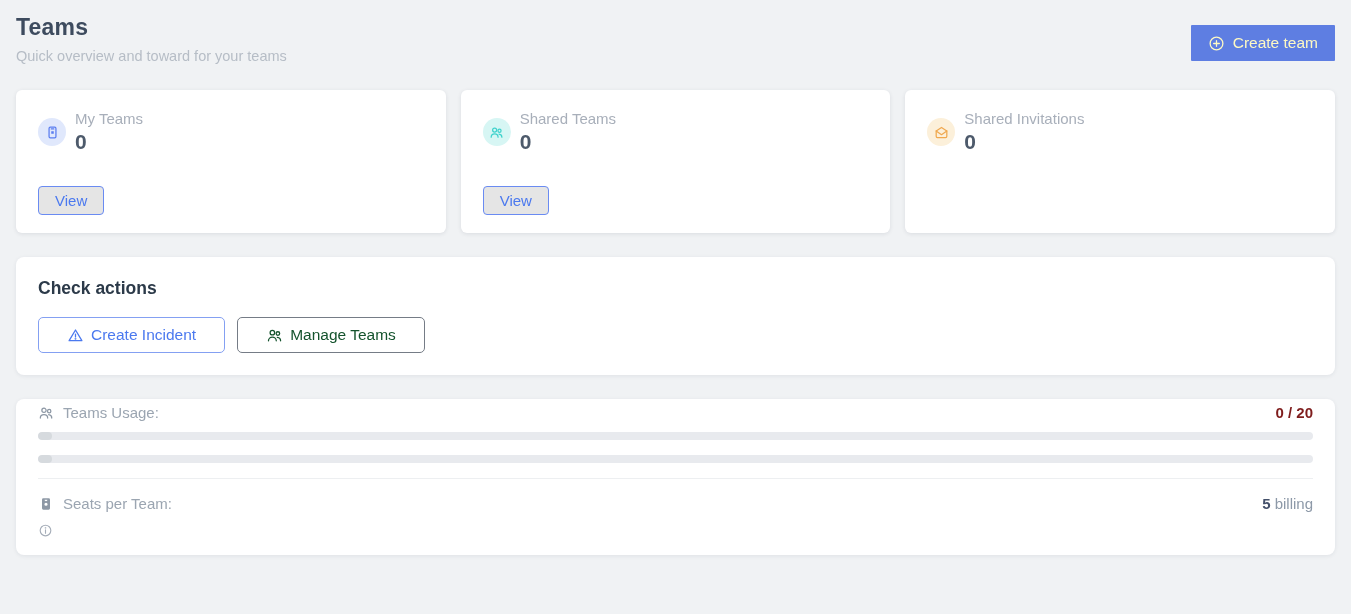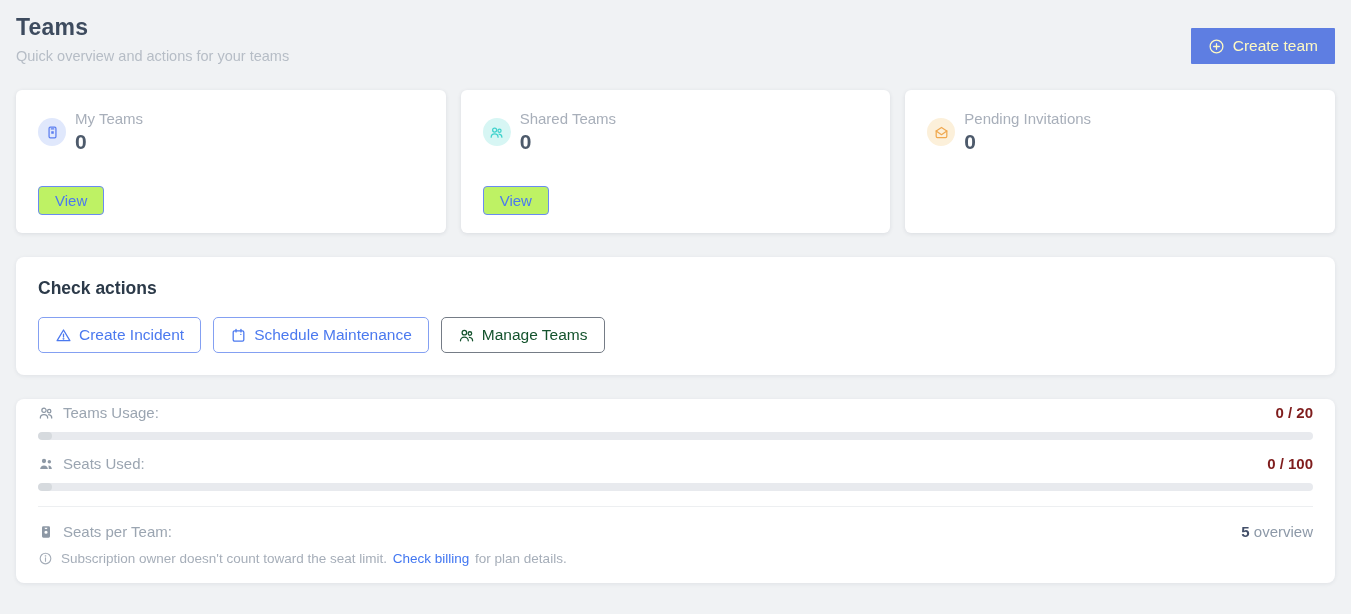--- a/index.html
+++ b/index.html
@@ -5,21 +5,21 @@
   * { margin: 0; padding: 0; box-sizing: border-box; }
   html, body { width: 1351px; height: 614px; overflow: hidden; }
   body {
     background: #f0f2f4;
     font-family: "Liberation Sans", "DejaVu Sans", sans-serif;
     color: #3d4b5e;
   }
   .container { padding: 14px 16px 0 16px; }
 
   
-  .header { display: flex; justify-content: space-between; align-items: flex-end; margin-bottom: 26px; }
+  .header { display: flex; justify-content: space-between; align-items: center; margin-bottom: 26px; }
   .page-title { font-size: 23px; font-weight: 700; color: #3d4b5e; letter-spacing: 0.2px; }
   .page-subtitle { font-size: 14.5px; color: #b6bdc6; margin-top: 7px; }
   .btn-primary {
     display: inline-flex; align-items: center; gap: 8px;
     background: #5e7ee2; color: #fef9c3; border: none; border-radius: 1px;
     height: 36px; padding: 0 17px; font-size: 15.5px; margin-top: 8px;
     font-family: inherit; cursor: pointer;
   }
   .btn-primary svg { width: 17px; height: 17px; }
 
@@ -38,36 +38,36 @@
   }
   .icon-circle svg { width: 15px; height: 15px; }
   .ic-blue  { background: #e0e8fc; color: #5a7df0; }
   .ic-teal  { background: #d7f6f4; color: #3fd2cc; }
   .ic-amber { background: #fcf0da; color: #f0a84f; }
   .card-meta { display: flex; flex-direction: column; }
   .card-label { font-size: 15px; color: #a8afba; margin-bottom: 3px; }
   .card-count { font-size: 21px; font-weight: 700; color: #4d5a6b; }
   .card-action { margin-top: auto; }
   .btn-outline-blue {
-    background: #bef264; border: 1px solid #6a8bf2; color: #4b79ef;
+    background: #e5e5e5; border: 1px solid #6a8bf2; color: #4b79ef;
     border-radius: 4px; padding: 5px 16px; font-size: 15px;
     font-family: inherit; cursor: pointer;
   }
 
   
   .panel {
     background: #ffffff; border-radius: 8px;
     box-shadow: 0 1px 4px rgba(30,40,60,0.08);
   }
   .qa-panel { padding: 21px 22px 22px 22px; margin-bottom: 24px; }
   .qa-title { font-size: 17.5px; font-weight: 600; color: #2c3a49; margin-bottom: 18px; }
   .qa-buttons { display: flex; gap: 12px; }
   .qa-btn {
     display: inline-flex; align-items: center; gap: 7px;
-    background: #ffffff; border-radius: 5px; height: 36px; padding: 0 16px;
+    background: #ffffff; border-radius: 5px; height: 36px; padding: 0 28px;
     font-size: 15.5px; font-family: inherit; cursor: pointer;
   }
   .qa-btn svg { width: 17px; height: 17px; }
   .qa-blue { border: 1px solid #84a0f2; color: #4b79ef; }
   .qa-gray { border: 1px solid #757c86; color: #14532d; }
 
   
   .usage-panel { padding: 5px 22px 17px 22px; }
   .usage-row { display: flex; justify-content: space-between; align-items: center; }
   .usage-label { display: flex; align-items: center; gap: 9px; font-size: 15px; color: #9ba5b1; }
@@ -91,21 +91,21 @@
   .note-link { color: #4176f1; text-decoration: none; margin: 0 2px; cursor: pointer; }
 </style>
 </head>
 <body>
 
 <div class="container">
 
   <div class="header">
     <div>
       <div class="page-title">Teams</div>
-      <div class="page-subtitle">Quick overview and actions for your teams</div>
+      <div class="page-subtitle">Quick overview and toward for your teams</div>
     </div>
     <button class="btn-primary">
       <span style="display:inline-flex">
         <svg viewBox="0 0 24 24" fill="none" stroke="currentColor" stroke-width="1.8" stroke-linecap="round">
           <circle cx="12" cy="12" r="9"></circle>
             <line x1="12" y1="8" x2="12" y2="16"></line>
             <line x1="8" y1="12" x2="16" y2="12"></line>
         </svg>
       </span>
       <span>Create team</span>
@@ -155,51 +155,40 @@
 
     <div class="card">
       <div class="card-top">
         <span class="icon-circle ic-amber">
           <svg viewBox="0 0 24 24" fill="none" stroke="currentColor" stroke-width="2" stroke-linecap="round" stroke-linejoin="round">
             <path d="M3.5 9.5 12 4l8.5 5.5V18a2 2 0 0 1-2 2h-13a2 2 0 0 1-2-2z"></path>
             <path d="M3.5 9.5 12 15.5l8.5-6"></path>
           </svg>
         </span>
         <div class="card-meta">
-          <div class="card-label">Pending Invitations</div>
+          <div class="card-label">Shared Invitations</div>
           <div class="card-count">0</div>
         </div>
       </div>
     </div>
 
   </div>
 
   <div class="panel qa-panel">
     <div class="qa-title">Check actions</div>
     <div class="qa-buttons">
       <button class="qa-btn qa-blue">
         <span style="display:inline-flex">
           <svg viewBox="0 0 24 24" fill="none" stroke="currentColor" stroke-width="1.8" stroke-linecap="round" stroke-linejoin="round">
             <path d="M12 4.2 21 19.3H3z"></path>
             <line x1="12" y1="10" x2="12" y2="14"></line>
             <circle cx="12" cy="16.6" r="0.4" fill="currentColor"></circle>
           </svg>
         </span>
         <span>Create Incident</span>
-      </button>
-      <button class="qa-btn qa-blue">
-        <span style="display:inline-flex">
-          <svg viewBox="0 0 24 24" fill="none" stroke="currentColor" stroke-width="1.8" stroke-linecap="round" stroke-linejoin="round">
-            <rect x="4.5" y="5.5" width="15" height="14.5" rx="2"></rect>
-            <line x1="8.5" y1="3.5" x2="8.5" y2="7"></line>
-            <line x1="15.5" y1="3.5" x2="15.5" y2="7"></line>
-            <circle cx="15.3" cy="10.5" r="0.9" fill="currentColor" stroke="none"></circle>
-          </svg>
-        </span>
-        <span>Schedule Maintenance</span>
       </button>
       <button class="qa-btn qa-gray">
         <span style="display:inline-flex">
           <svg viewBox="0 0 24 24" fill="none" stroke="currentColor" stroke-width="1.8" stroke-linecap="round" stroke-linejoin="round">
             <circle cx="9" cy="8" r="3.2"></circle>
             <path d="M3.5 19.5c0-3 2.5-5.2 5.5-5.2s5.5 2.2 5.5 5.2"></path>
             <circle cx="16.8" cy="9.2" r="2.5"></circle>
             <path d="M16 14.6c2.6.3 4.6 2.3 4.6 4.9"></path>
           </svg>
         </span>
@@ -221,64 +210,45 @@
           </svg>
         </span>
         <span>Teams Usage:</span>
       </div>
       <div class="usage-value">0 / 20</div>
     </div>
     <div class="progress-track">
       <div class="progress-fill" style="width: 0%;"></div>
     </div>
 
+    <div class="progress-track">
+      <div class="progress-fill" style="width: 0%;"></div>
+    </div>
+
+    <hr class="usage-divider">
+
     <div class="usage-row">
       <div class="usage-label">
         <span style="display:inline-flex">
           <svg viewBox="0 0 24 24" fill="currentColor">
-            <circle cx="9" cy="7.5" r="3.2"></circle>
-            <path d="M3.2 19.5c0-3.2 2.6-5.4 5.8-5.4s5.8 2.2 5.8 5.4z"></path>
-            <circle cx="17" cy="8.5" r="2.6"></circle>
-            <path d="M15.6 14.3c2.9.2 5.2 2.4 5.2 5.2h-4.6c0-2-0.2-3.9-0.6-5.2z"></path>
-          </svg>
-        </span>
-        <span>Seats Used:</span>
-      </div>
-      <div class="usage-value">0 / 100</div>
-    </div>
-    <div class="progress-track">
-      <div class="progress-fill" style="width: 0%;"></div>
-    </div>
-
-    <hr class="usage-divider">
-
-    <div class="usage-row">
-      <div class="usage-label">
-        <span style="display:inline-flex">
-          <svg viewBox="0 0 24 24" fill="currentColor">
             <path d="M8 3.5h8a2 2 0 0 1 2 2v13a2 2 0 0 1-2 2H8a2 2 0 0 1-2-2v-13a2 2 0 0 1 2-2zm1.8 2.2a0.9 0.9 0 1 0 4.4 0zM12 10a2.4 2.4 0 1 0 0 4.8 2.4 2.4 0 0 0 0-4.8z" fill-rule="evenodd"></path>
           </svg>
         </span>
         <span>Seats per Team:</span>
       </div>
       <div class="spt-value">
-        <b>5</b><span> overview</span>
+        <b>5</b><span> billing</span>
       </div>
     </div>
 
     <div class="usage-note">
       <span style="display:inline-flex">
         <svg viewBox="0 0 24 24" fill="none" stroke="currentColor" stroke-width="1.8" stroke-linecap="round">
           <circle cx="12" cy="12" r="8.5"></circle>
           <line x1="12" y1="11" x2="12" y2="16.2"></line>
           <circle cx="12" cy="7.8" r="0.4" fill="currentColor"></circle>
         </svg>
       </span>
-      <span>
-        <span>Subscription owner doesn't count toward the seat limit.</span>
-        <a class="note-link">Check billing</a>
-        <span>for plan details.</span>
-      </span>
     </div>
 
   </div>
 
 </div>
 
 </body></html>

